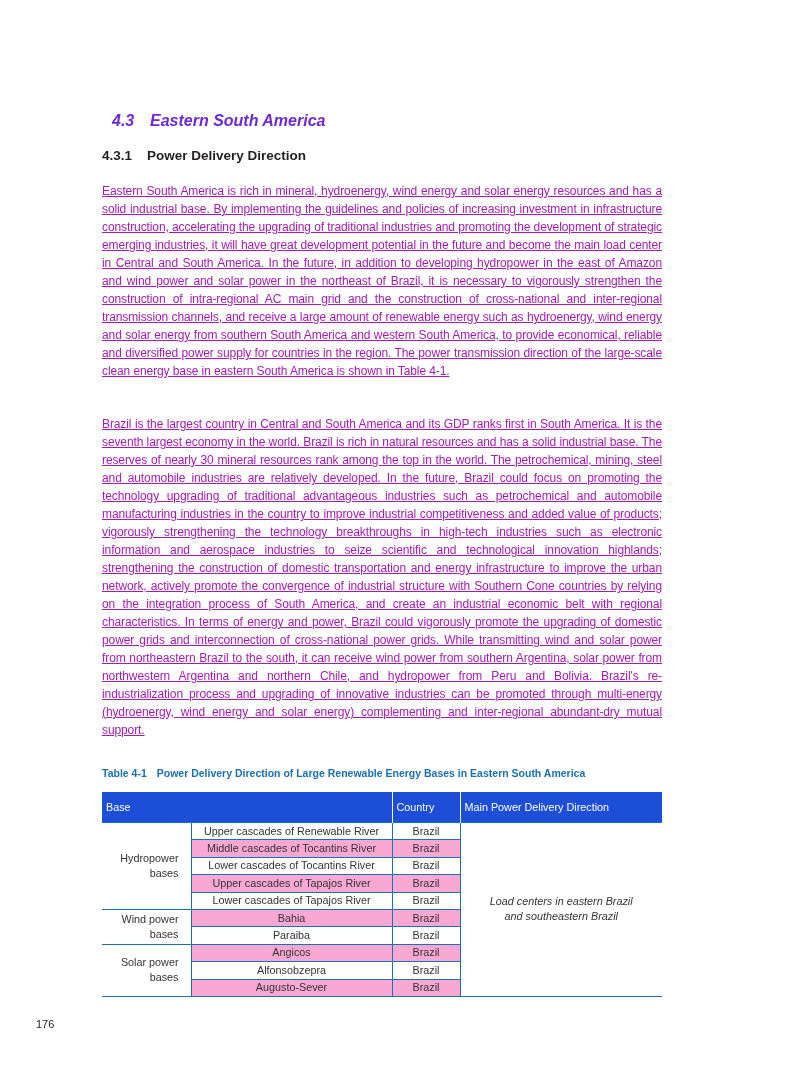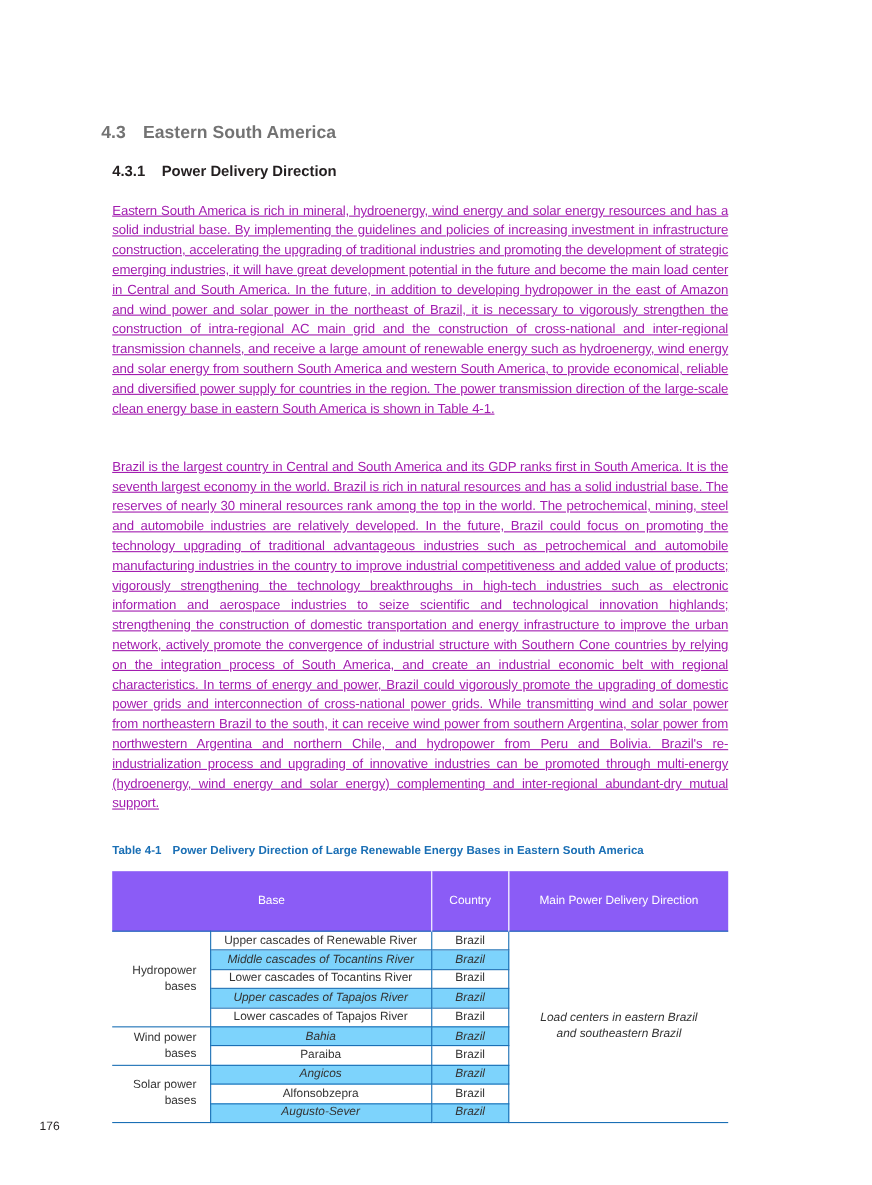--- a/index.html
+++ b/index.html
@@ -1,37 +1,37 @@
 <!DOCTYPE html>
 <html><head>
   <meta charset="utf-8">
   <style>
     html, body { margin: 0; padding: 0; background: #ffffff; }
     body { width: 793px; height: 1077px; position: relative; overflow: hidden;
            font-family: "Liberation Sans", sans-serif; color: #231f20; }
-    .h2 { position: absolute; left: 92px; top: 112px; font-size: 16px; font-weight: bold; color: #737373; }
+    .h2 { position: absolute; left: 112px; top: 112px; font-size: 16px; font-weight: bold; color: #6d28d9; font-style: italic; }
     .h2 .num { display: inline-block; width: 38px; }
     .h3 { position: absolute; left: 102px; top: 148px; font-size: 13.5px; font-weight: bold; color: #231f20; }
     .h3 .num { display: inline-block; width: 45px; }
     .para { position: absolute; left: 102px; width: 560px; font-size: 12px; line-height: 18px;
             text-align: justify; color: #a21caf; margin: 0; letter-spacing: -0.1px; text-decoration: underline; }
     .p1 { top: 182px; }
     .p2 { top: 415px; }
     .caption { position: absolute; left: 102px; width: 560px; top: 767px; text-align: left;
                font-size: 10.5px; font-weight: bold; color: #1a6fb5; }
     .caption .cap-num { margin-right: 10px; }
     table.t41 { position: absolute; left: 102px; top: 792px; width: 560px; border-collapse: collapse;
                 font-size: 10.8px; color: #333; }
-    table.t41 th { background: #8b5cf6; color: #fff; font-weight: normal; height: 22px; padding: 16px;
-                   border-left: 1px solid #ffffff; text-align: center; }
+    table.t41 th { background: #1d4ed8; color: #fff; font-weight: normal; height: 22px; padding: 4px;
+                   border-left: 1px solid #ffffff; text-align: left; }
     table.t41 th:first-child { border-left: none; }
     table.t41 td { height: 16.4px; padding: 0; text-align: center; border: 1px solid #1a6fb5; line-height: 15px; }
     table.t41 tr td:first-child.group { border-left: none; text-align: right; }
     table.t41 td.dir { border-right: none; font-style: italic; }
-    table.t41 tr.shade td.b, table.t41 tr.shade td.c { background: #7dd3fc; font-style: italic; }
+    table.t41 tr.shade td.b, table.t41 tr.shade td.c { background: #f9a8d4; }
     table.t41 tbody tr:last-child td { border-bottom: 1.5px solid #1a6fb5; }
     .col-group { width: 89px; }
     .col-base { width: 201px; }
     .col-country { width: 68px; }
     .page-num { position: absolute; left: 36px; top: 1018px; font-size: 11px; color: #231f20; }
   </style>
 </head>
 <body>
 
 <div class="h2">

